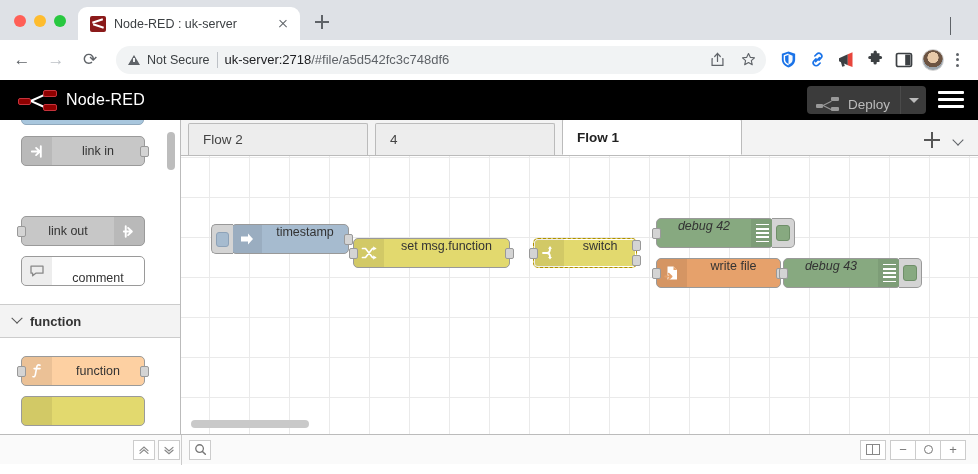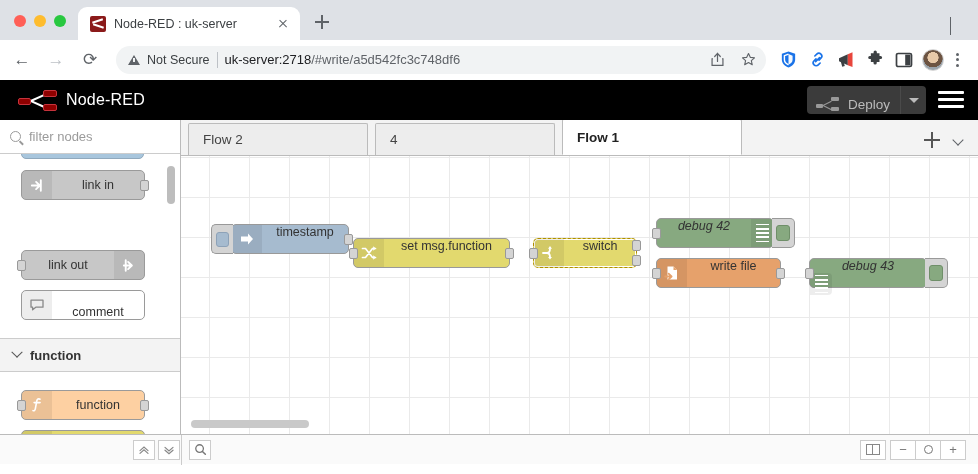--- a/index.html
+++ b/index.html
@@ -376,21 +376,21 @@
 
 <div class="browser-toolbar">
   <div class="nav-btn">←</div>
   <div class="nav-btn disabled">→</div>
   <div class="nav-btn">⟳</div>
 
   <div class="omnibox">
     <span class="warn-tri"></span>
     <span class="not-secure">Not Secure</span>
     <span class="omni-div"></span>
-    <span class="omni-url"><span class="host">uk-server:2718</span><span class="path">/#write/a5d542fc3c748df6</span></span>
+    <span class="omni-url"><span class="host">uk-server:2718</span><span class="path">/#file/a5d542fc3c748df6</span></span>
     <span class="omni-icon">
       <svg width="15" height="15" viewBox="0 0 16 16">
           <path d="M8 1.5 L5 4.8 M8 1.5 L11 4.8 M8 1.5 V10" stroke="#5f6368" stroke-width="1.3" fill="none" stroke-linecap="round"></path>
           <path d="M3.2 7.2 H2.2 V14.3 H13.8 V7.2 H12.8" stroke="#5f6368" stroke-width="1.3" fill="none"></path>
         </svg>
     </span>
     <span class="omni-icon">
       <svg width="15" height="15" viewBox="0 0 16 16">
           <path d="M8 1.6 l1.9 4.1 4.5.5-3.4 3 1 4.4L8 11.3 3.9 13.6l1-4.4-3.3-3 4.5-.5z" stroke="#5f6368" stroke-width="1.2" fill="none" stroke-linejoin="round"></path>
         </svg>
@@ -464,24 +464,20 @@
   <div class="hamburger">
       <i></i>
       <i></i>
       <i></i>
     </div>
 </div>
 
 <div class="workspace">
 
   <div class="palette">
-    <div class="palette-search">
-      <span class="mag"></span>
-      <input type="text" placeholder="filter nodes" style="">
-    </div>
 
     <div class="palette-scroll">
       <div class="pal-cut"></div>
 
       <div class="pnode" style="top:16px;">
         <span class="pic">
           <svg width="17" height="17" viewBox="0 0 18 18">
               <path d="M3 9h7M7.5 5.2 11.5 9l-4 3.8M12.5 3.4v11.2" stroke="#fff" stroke-width="2" fill="none" stroke-linecap="round" stroke-linejoin="round"></path>
             </svg>
         </span>
@@ -625,21 +621,21 @@
               <path d="M4.5 2.5h6L14 6v9.5H4.5z" fill="#fff"></path>
               <path d="M10.5 2.5V6H14" fill="#e6a16b"></path>
               <path d="M2.2 12.5h6M5.6 9.6l3 2.9-3 2.9" stroke="#e6a16b" stroke-width="1.8" fill="none" stroke-linecap="round" stroke-linejoin="round"></path>
             </svg>
         </span>
         <span class="label">write file</span>
         <span class="port l"></span>
         <span class="port r"></span>
       </div>
 
-      <div class="nd debug" style="left:628px; top:102px; width:118px;flex-direction:column;">
+      <div class="nd debug" style="left:602px; top:102px; width:118px;">
         <span class="label ital">debug 43</span>
         <span class="dbg-lines">
             <i></i>
             <i></i>
             <i></i>
             <i></i>
             <i></i>
           </span>
         <span class="debug-btn">
             <i></i>

